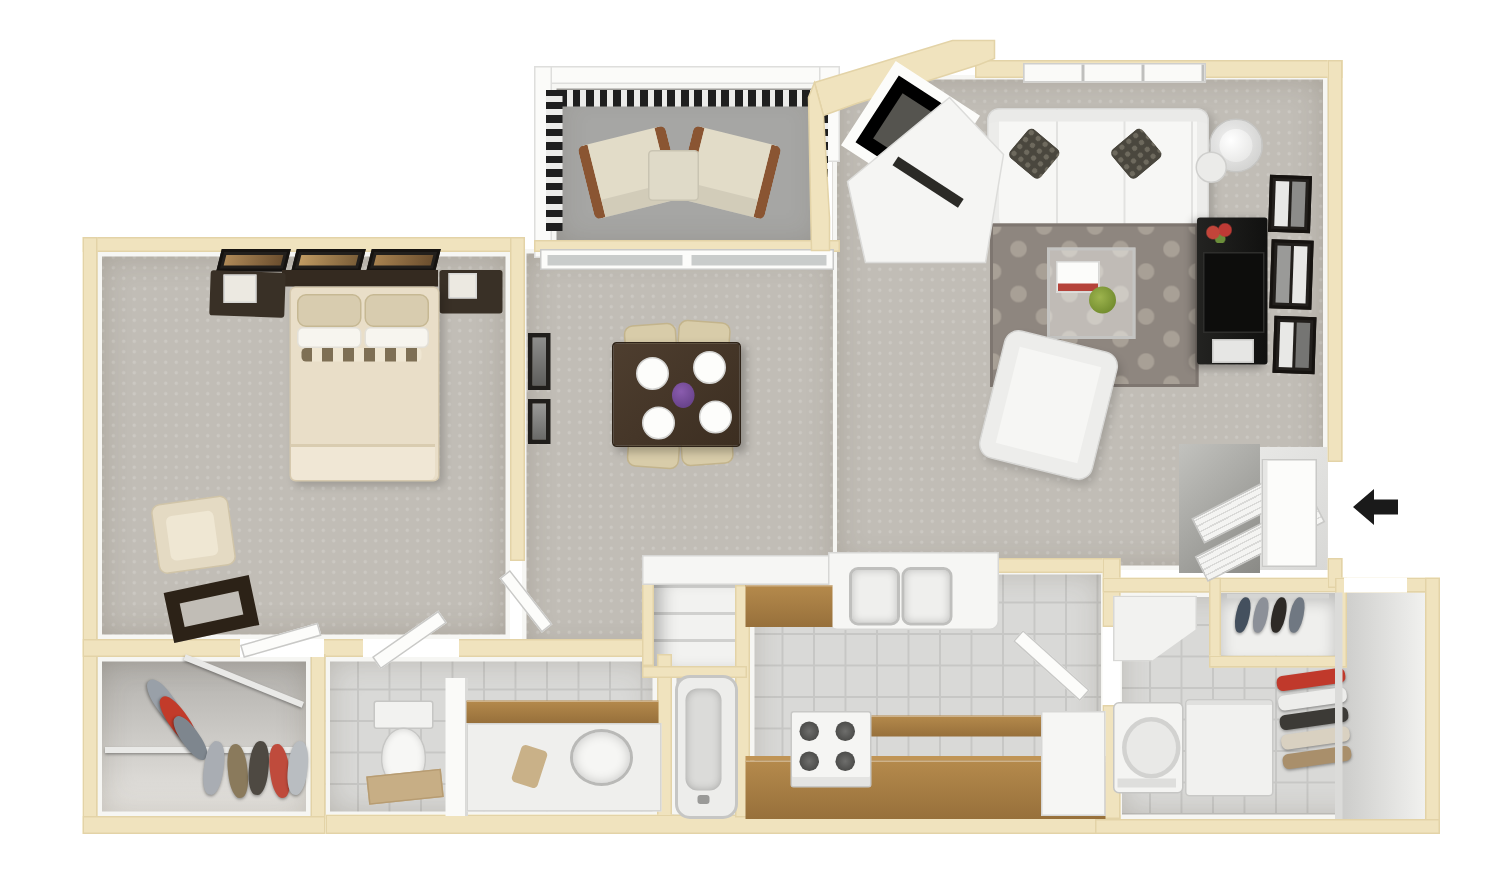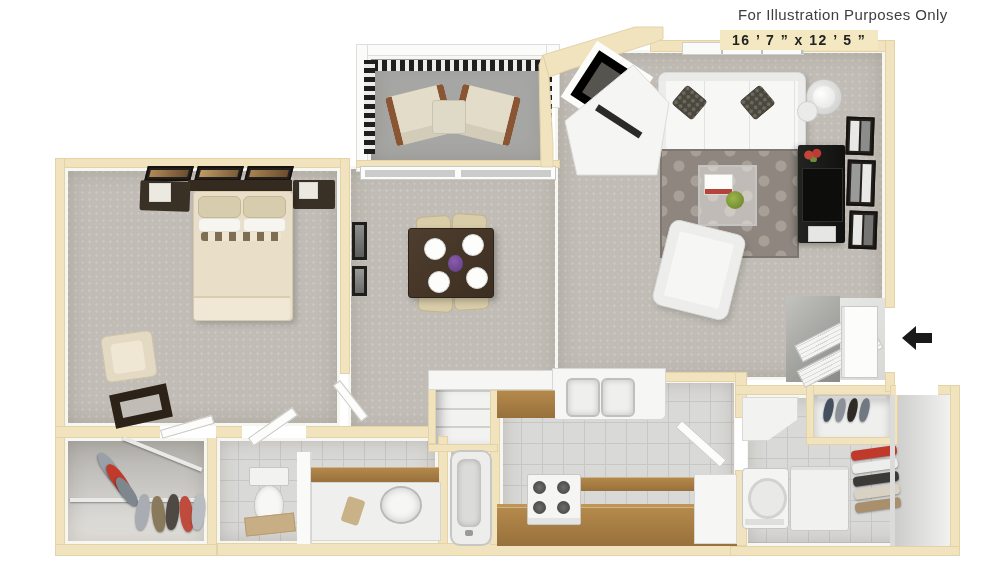--- a/index.html
+++ b/index.html
@@ -244,16 +244,14 @@
     <polygon points="28,96 96,40 132,78 120,150 40,150" fill="#F5F5F3" stroke="#DCDCDA" stroke-width="1"></polygon>
     <g transform="translate(82,96) rotate(33)">
       <rect x="-26" y="-3" width="52" height="7" fill="#2B2A26"></rect>
     </g>
   </svg>
 
   <svg style="position:absolute;left:902px;top:325px;" width="30" height="26" viewBox="0 0 30 26">
     <polygon points="30,8 14,8 14,1 0,13 14,25 14,18 30,18" fill="#1A1A1A"></polygon>
   </svg>
 
-  <div class="disclaimer" style="left:738px;top:6px;">For Illustration Purposes Only</div>
-  <div class="label" style="left:720px;top:30px;">16 ’ 7 ”  x  12 ’ 5 ”</div>
 
 </div>
 
 </body></html>

